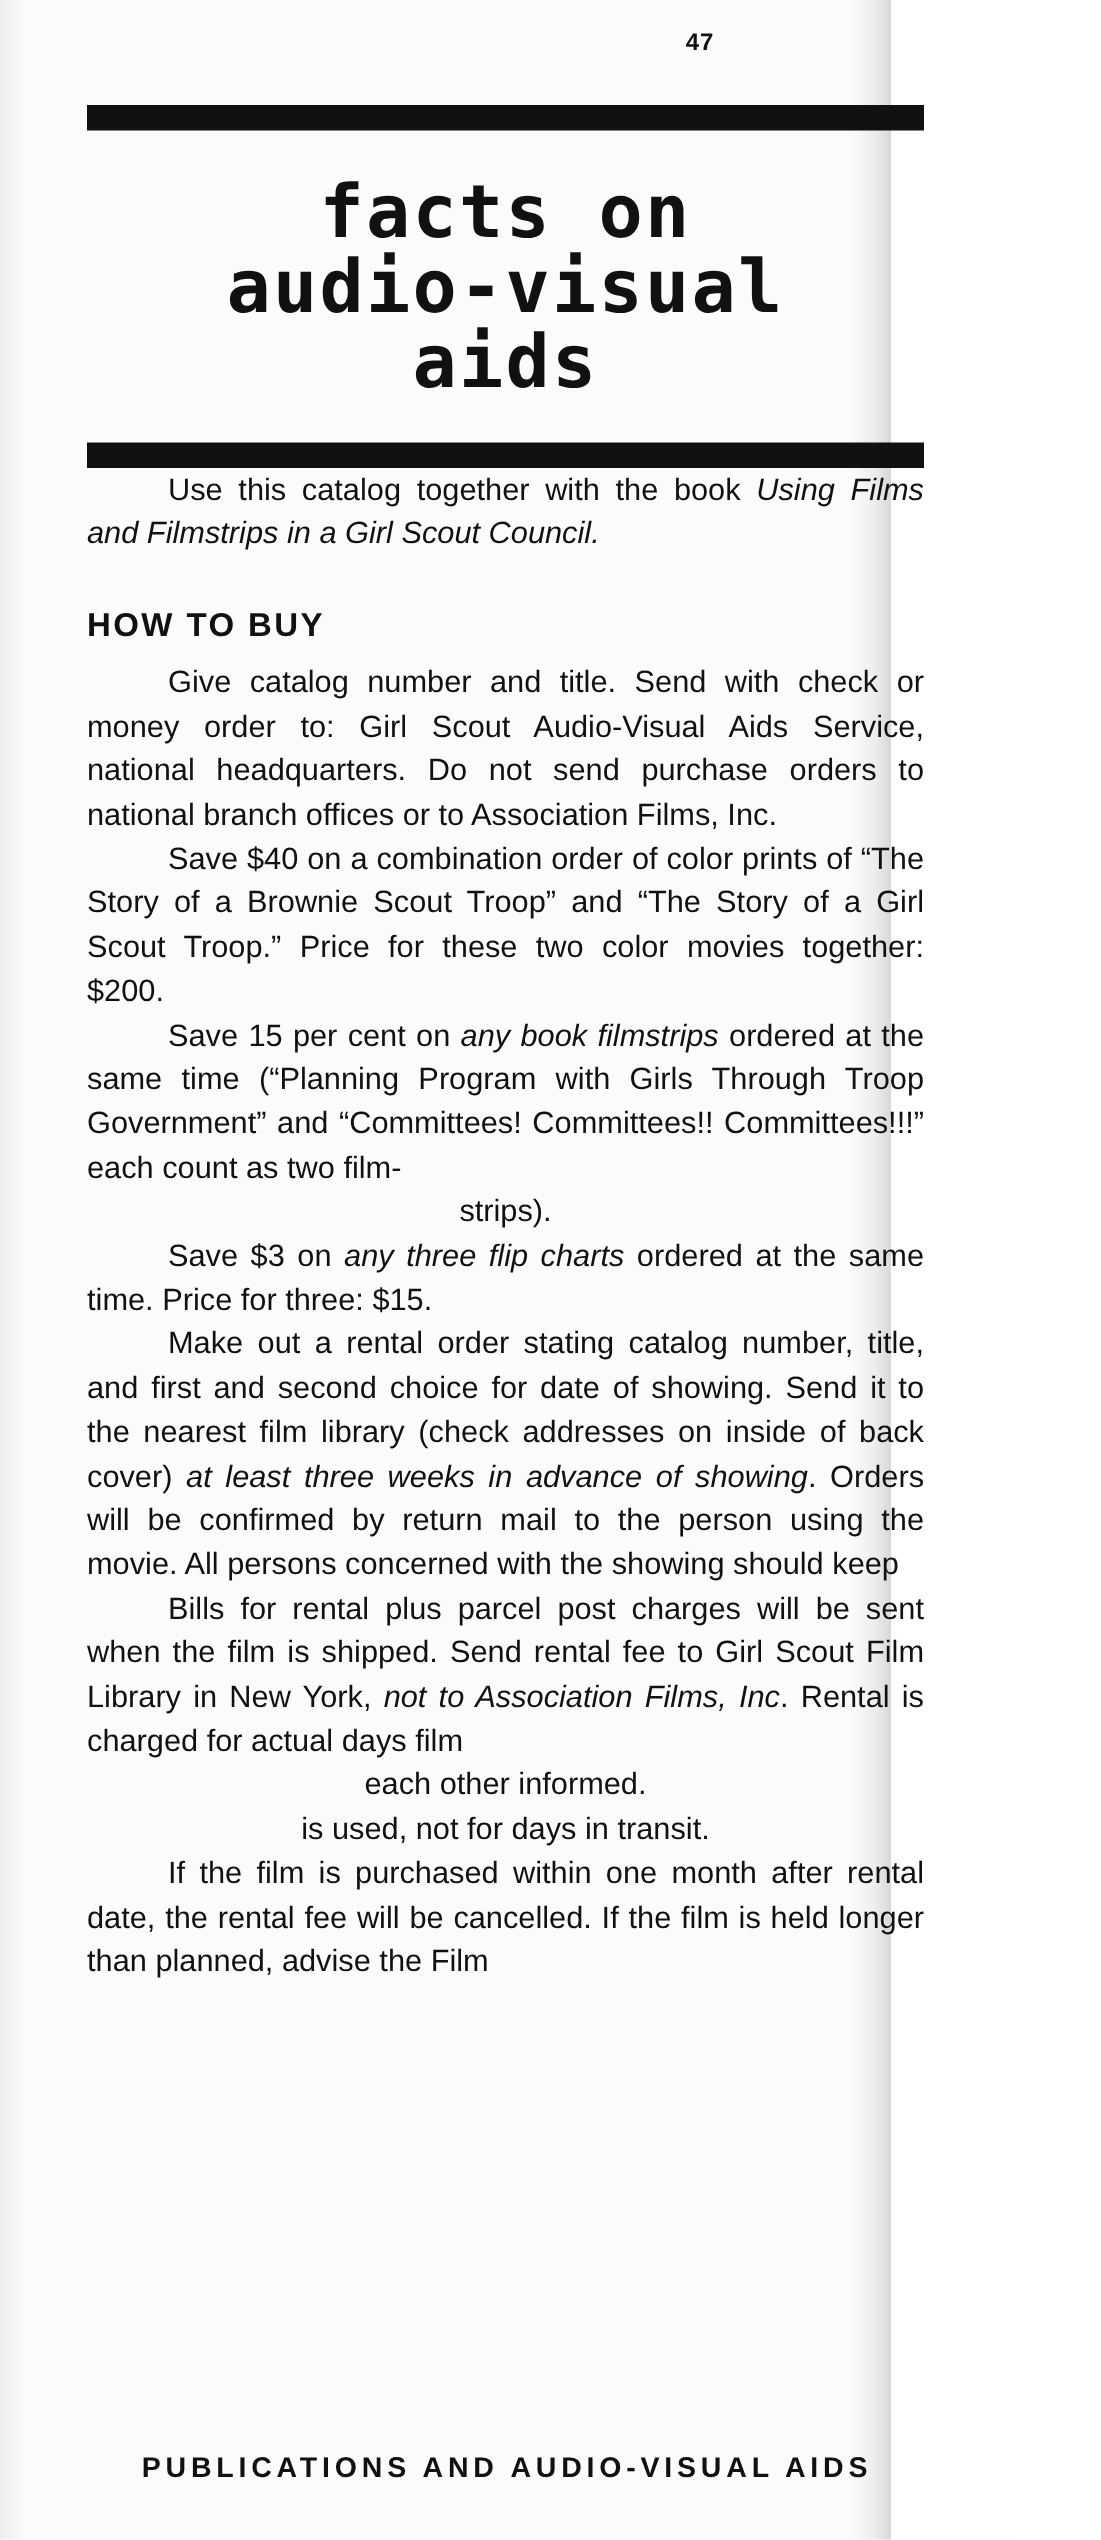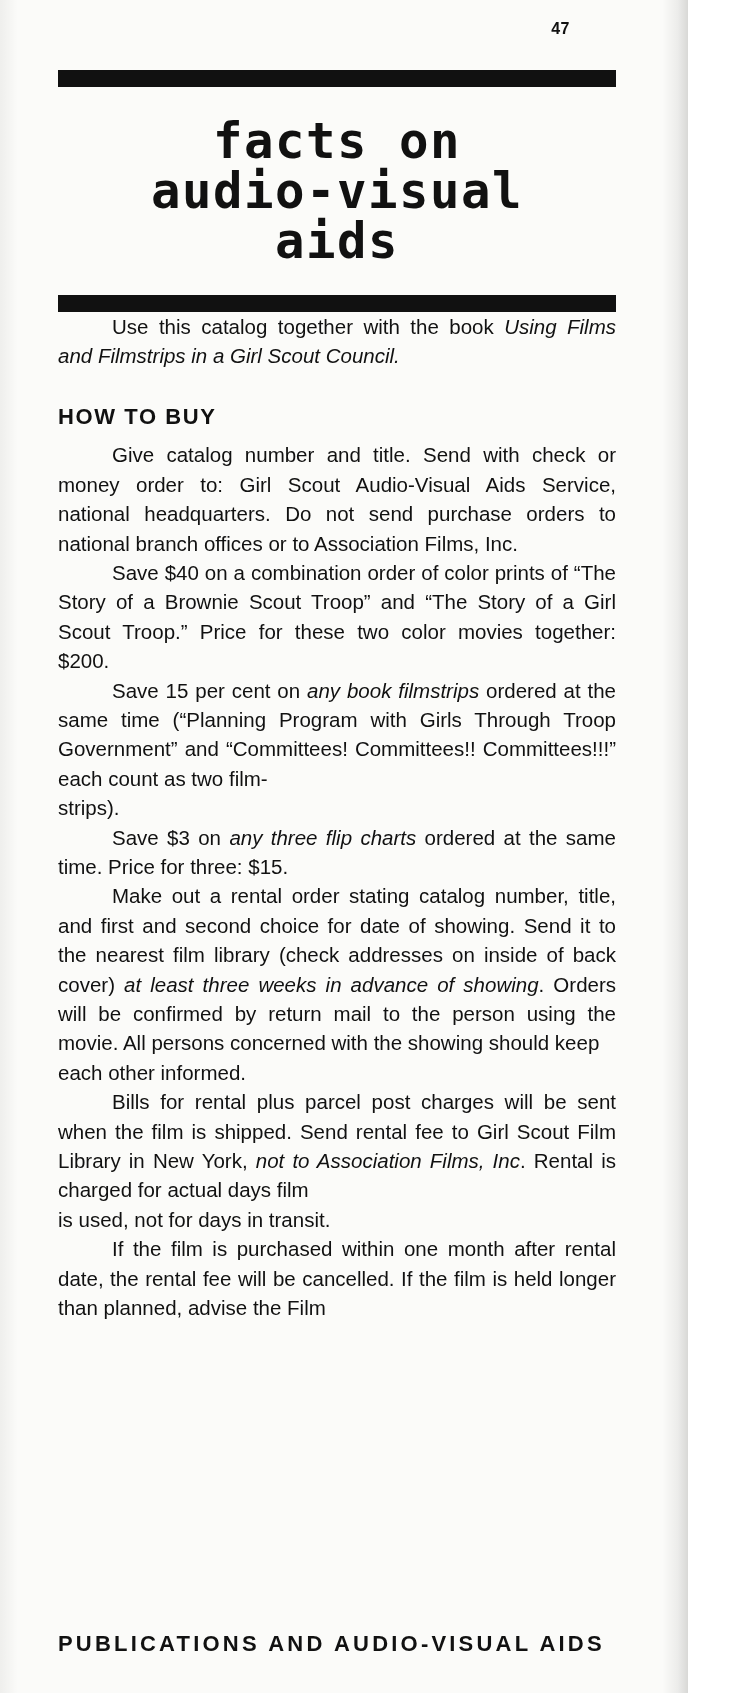--- a/index.html
+++ b/index.html
@@ -11,21 +11,21 @@
     width: 734px;
     height: 1693px;
     position: relative;
     font-family: "Liberation Sans", sans-serif;
     color: #111111;
     overflow: hidden;
   }
   .page {
     position: absolute;
     left: 0; top: 0;
-    width: 688px;
+    width: 594px;
     height: 1693px;
     background: #fbfbf9;
   }
   
   .page::before {
     content: "";
     position: absolute;
     right: 0; top: 0;
     width: 26px; height: 100%;
     background: linear-gradient(to right, rgba(0,0,0,0) 0%, rgba(0,0,0,0.06) 60%, rgba(0,0,0,0.14) 100%);
@@ -84,20 +84,21 @@
     -webkit-hyphens: none;
     hyphens: none;
   }
 
   p.para {
     margin: 0;
     text-indent: 54px;
   }
   p.para.noindent {
     text-indent: 0;
+    text-align: center;
   }
   p.para + p.para {
     margin-top: 0px;
   }
   .lastline {
     text-align: left;
   }
 
   h2.section {
     font-size: 22px;
@@ -107,23 +108,24 @@
     text-align: left;
   }
 
   i, em { font-style: italic; }
 
   .footer {
     position: absolute;
     left: 58px;
     bottom: 36px;
     width: 560px;
-    font-size: 22px;
+    font-size: 19px;
     font-weight: bold;
     letter-spacing: 3.2px;
+    text-align: center;
   }
 </style>
 </head>
 <body>
 
 <div class="page">
 
   <div class="folio">47</div>
 
   <div class="content">
@@ -146,23 +148,23 @@
 
       <p class="para">Save $40 on a combination order of color prints of “The Story of a Brownie Scout Troop” and “The Story of a Girl Scout Troop.” Price for these two color movies together: $200.</p>
 
       <p class="para"><span>Save 15 per cent on </span><i>any book filmstrips</i><span> ordered at the same time (“Planning Program with Girls Through Troop Government” and “Committees! Committees!! Committees!!!” each count as two film-</span></p>
       <p class="para noindent lastline">strips).</p>
 
       <p class="para"><span>Save $3 on </span><i>any three flip charts</i><span> ordered at the same time. Price for three: $15.</span></p>
 
 
       <p class="para"><span>Make out a rental order stating catalog number, title, and first and second choice for date of showing. Send it to the nearest film library (check addresses on inside of back cover) </span><i>at least three weeks in advance of showing</i><span>. Orders will be confirmed by return mail to the person using the movie. All persons concerned with the showing should keep </span></p>
+      <p class="para"><span>Bills for rental plus parcel post charges will be sent when the film is shipped. Send rental fee to Girl Scout Film Library in New York, </span><i>not to Association Films, Inc</i><span>. Rental is charged for actual days film </span></p>
+
       <p class="para noindent lastline">each other informed.</p>
-
-      <p class="para"><span>Bills for rental plus parcel post charges will be sent when the film is shipped. Send rental fee to Girl Scout Film Library in New York, </span><i>not to Association Films, Inc</i><span>. Rental is charged for actual days film </span></p>
       <p class="para noindent lastline">is used, not for days in transit.</p>
 
       <p class="para">If the film is purchased within one month after rental date, the rental fee will be cancelled. If the film is held longer than planned, advise the Film</p>
 
     </div>
   </div>
 
   <div class="footer">PUBLICATIONS  AND  AUDIO-VISUAL  AIDS</div>
 
 </div>

